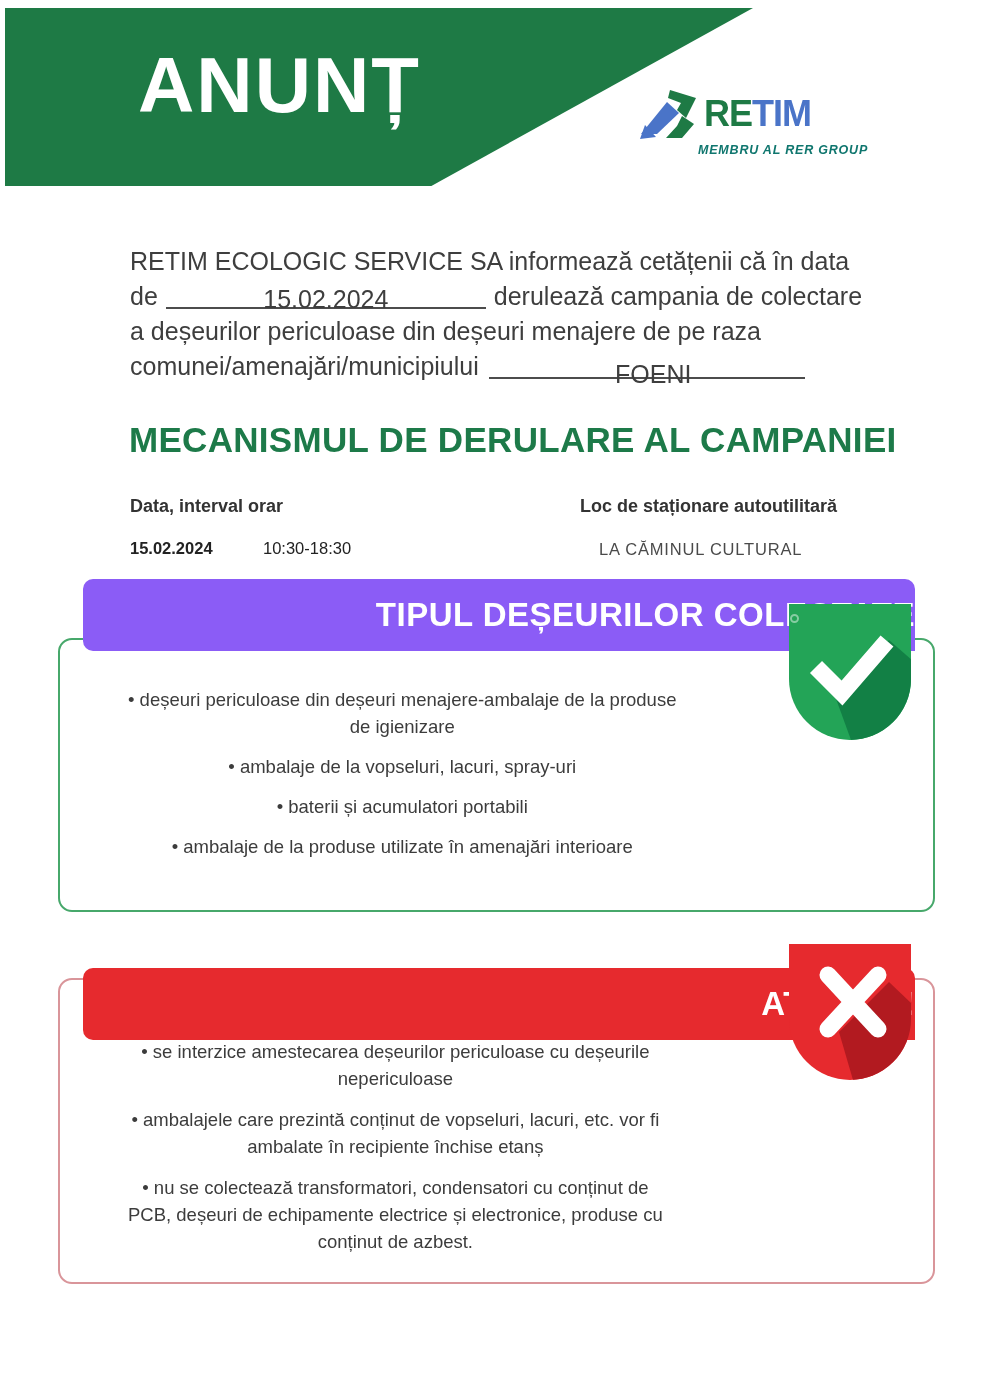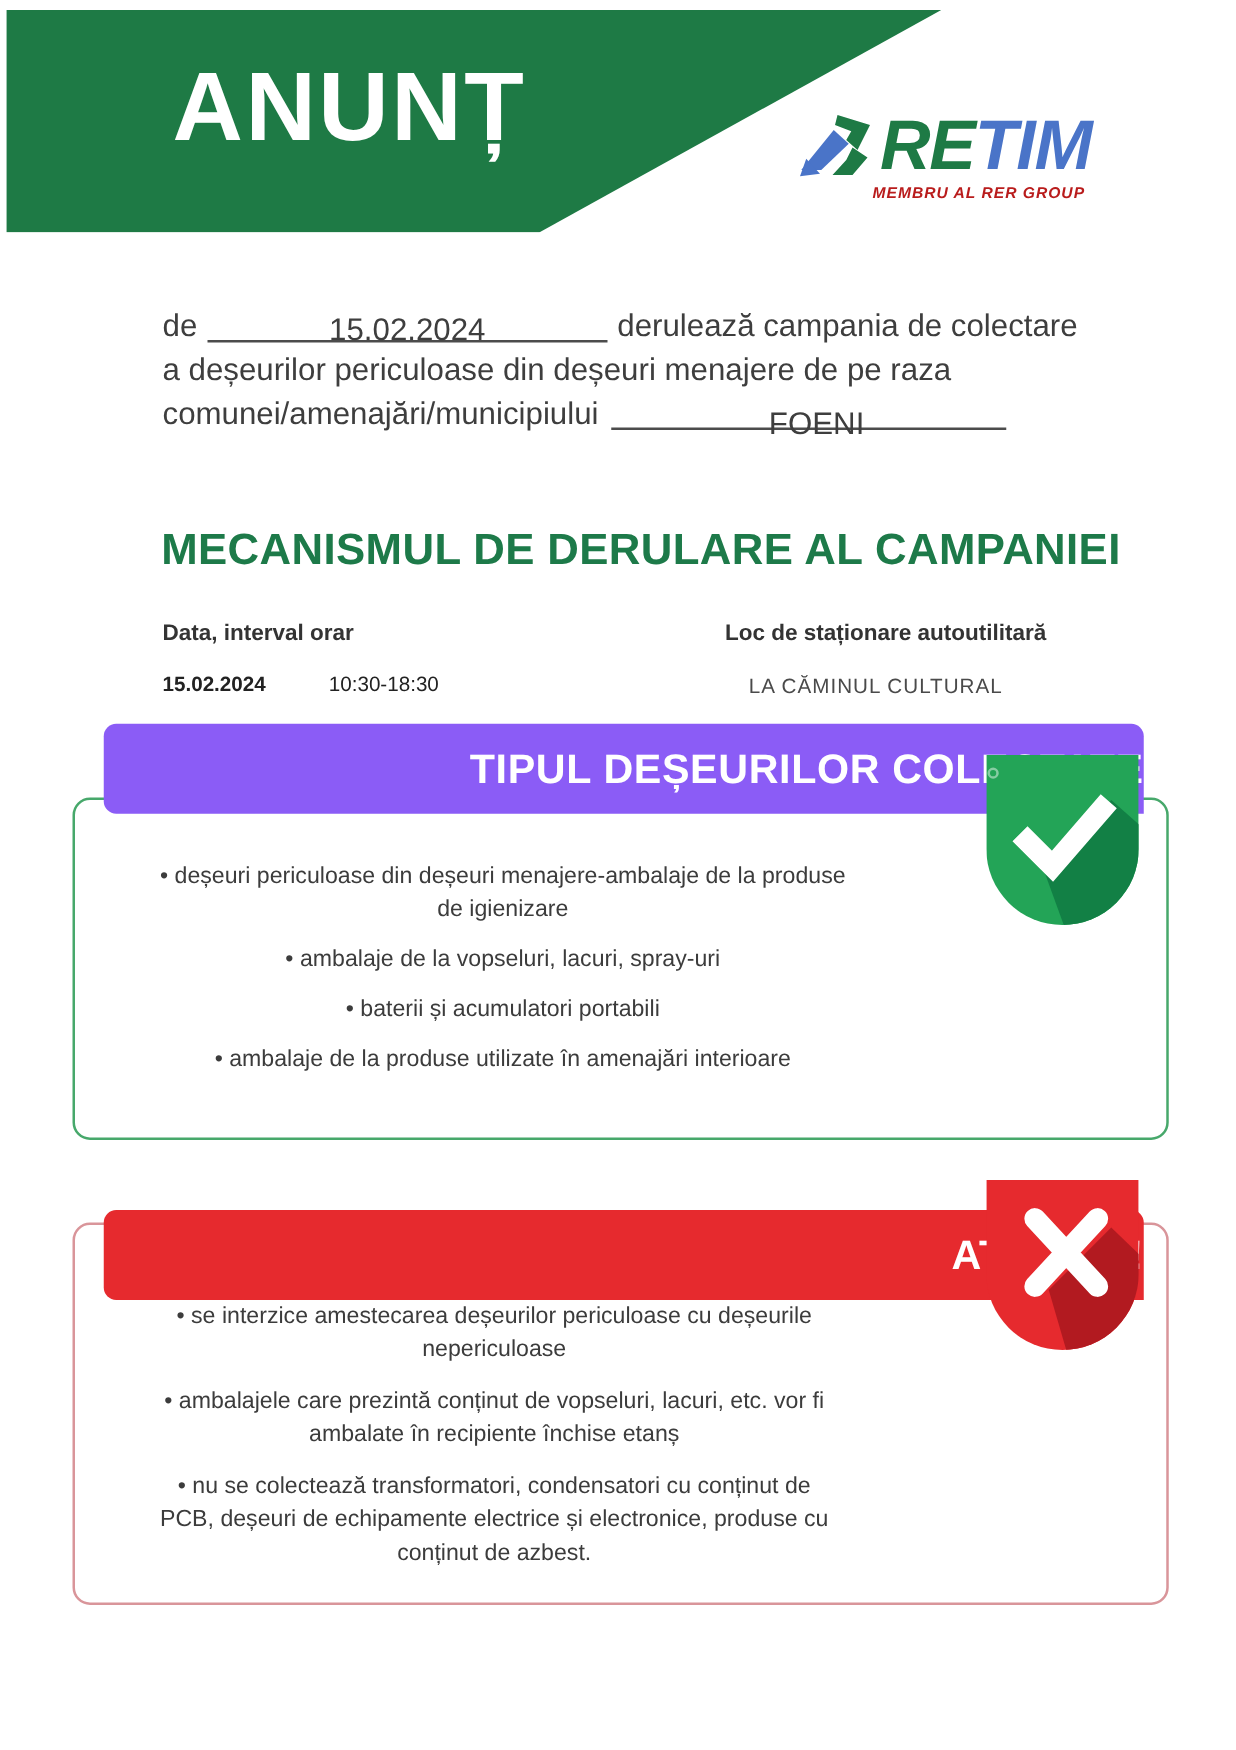--- a/index.html
+++ b/index.html
@@ -16,27 +16,27 @@
     background:#1e7a45;
     clip-path:polygon(0 0, 100% 0, 57% 100%, 0 100%);
   }
   .anunt-title {
     position:absolute; left:138px; top:40px;
     font-size:78px; font-weight:bold; color:#ffffff; letter-spacing:2px;
   }
   .logo { position:absolute; left:640px; top:88px; width:260px; }
   .logo-row { display:flex; align-items:center; }
   .logo-mark { width:60px; height:52px; margin-right:4px; }
-  .logo-text { font-size:56px; font-weight:bold; font-style:italic; letter-spacing:-1px; line-height:1; }
+  .logo-text { font-size:36px; font-weight:bold; letter-spacing:-1px; line-height:1; }
   .logo-re  { color:#1e7a45; }
   .logo-tim { color:#4a74c8; }
   .logo-tagline {
     margin-top:3px; margin-left:58px;
     font-size:12.5px; font-weight:bold; font-style:italic;
-    color:#b91c1c; letter-spacing:0.8px;
+    color:#0f766e; letter-spacing:0.8px;
   }
   
   .intro { position:absolute; left:130px; top:244px; font-size:25px; line-height:35px; color:#3e3e3e; }
   .intro .line { white-space:nowrap; }
   .blank {
     display:inline-block; border-bottom:2px solid #4c4c4c;
     text-align:center; vertical-align:baseline; height:30px;
   }
   .blank-date { width:320px; margin:0 8px; }
   .blank-date .blank-value { position:relative; top:3px; }
@@ -97,20 +97,21 @@
         <polygon points="0,51 16,49 5,37" fill="#4a74c8"></polygon>
         <polygon points="30,2 56,10 46,30 37,22 41,15 28,10" fill="#1e7a45"></polygon>
         <polygon points="42,28 54,36 42,50 26,50 37,38" fill="#1e7a45"></polygon>
       </svg>
       <div class="logo-text"><span class="logo-re">RE</span><span class="logo-tim">TIM</span></div>
     </div>
     <div class="logo-tagline">MEMBRU AL RER GROUP</div>
   </div>
 
   <div class="intro">
+    <div class="line">RETIM ECOLOGIC SERVICE SA informează cetățenii că în data</div>
     <div class="line"><span>de</span><span class="blank blank-date"><span class="blank-value">15.02.2024</span></span><span>derulează campania de colectare</span></div>
     <div class="line">a deșeurilor periculoase din deșeuri menajere de pe raza</div>
     <div class="line"><span>comunei/amenajări/municipiului</span><span class="blank blank-city"><span class="blank-value">FOENI</span></span></div>
   </div>
 
   <div class="heading-green">MECANISMUL DE DERULARE AL CAMPANIEI</div>
   <div class="col-header date-col">Data, interval orar</div>
   <div class="col-header loc-col">Loc de staționare autoutilitară</div>
   <div class="val val-date">15.02.2024</div>
   <div class="val val-time">10:30-18:30</div>

